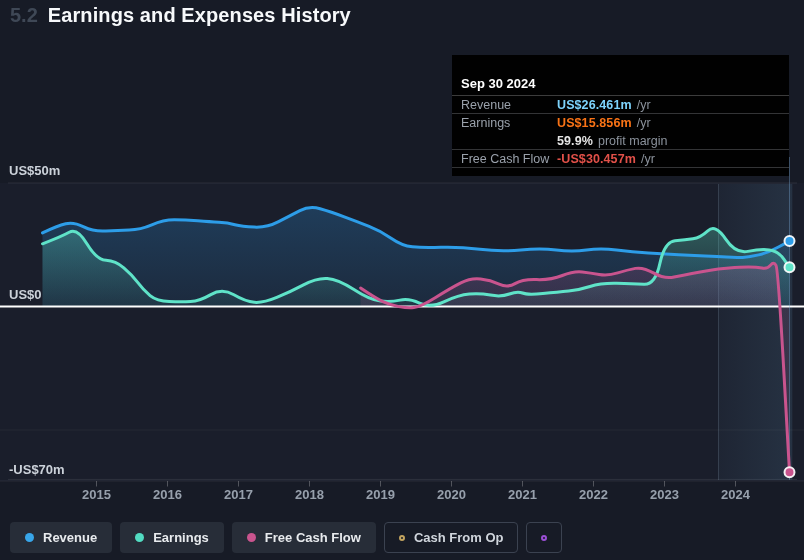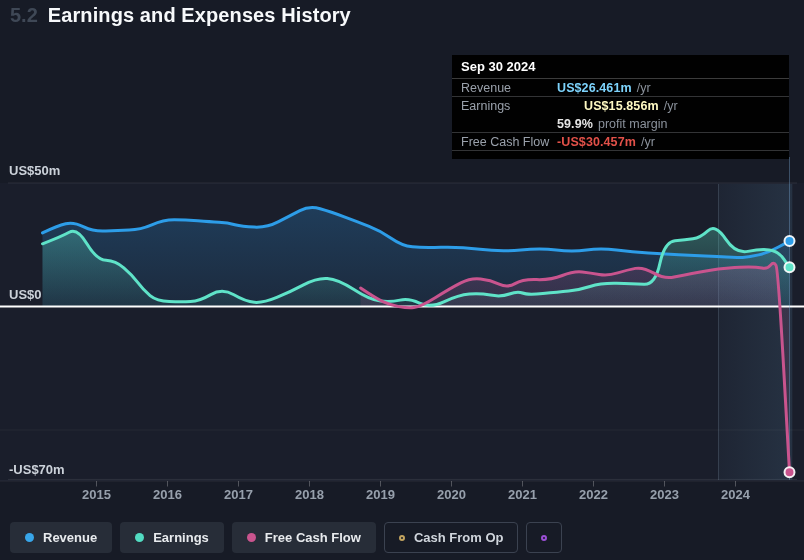--- a/index.html
+++ b/index.html
@@ -12,21 +12,21 @@
   }
   
   .hdr{position:absolute;top:4px;left:10px;display:flex;gap:10px;align-items:baseline;z-index:3;}
   .sec{color:#3f4856;font-size:20px;font-weight:700;}
   .ttl{margin:0;color:#f7f9fb;font-size:20px;font-weight:700;letter-spacing:.1px;}
   
   #chart{position:absolute;left:0;top:0;z-index:1;}
   #chart text{font-family:"Liberation Sans","DejaVu Sans",sans-serif;}
   
   .tooltip{position:absolute;left:452px;top:55px;width:337px;background:#010101;z-index:5;padding:0 0 8px 0;}
-  .tt-date{padding:4px 9px 4px;font-size:13px;font-weight:700;color:#ffffff;border-bottom:1px solid #3c3c3c;}
+  .tt-date{padding:21px 9px 4px;font-size:13px;font-weight:700;color:#ffffff;border-bottom:1px solid #3c3c3c;}
   .tt-row{display:flex;align-items:center;height:18px;padding:0 9px;font-size:12.5px;}
   .tt-row.bline{border-bottom:1px solid #333436;}
   .tt-label{width:96px;flex:none;color:#9aa1ab;}
   .tt-value{font-weight:700;letter-spacing:.1px;}
   .tt-suffix{color:#8b929c;margin-left:5px;}
   
   .legend{position:absolute;left:10px;top:522px;display:flex;gap:8px;z-index:3;}
   .leg-btn{display:flex;align-items:center;gap:9px;height:31px;padding:0 14px;
     background:#272d38;border:1px solid transparent;border-radius:4px;
     color:#e8ebee;font-size:13px;font-weight:600;cursor:pointer;
@@ -109,21 +109,21 @@
 
   <div class="tooltip">
     <div class="tt-date">Sep 30 2024</div>
     <div class="tt-row bline">
       <span class="tt-label">Revenue</span>
       <span class="tt-value" style="color: #7dd3fc;">US$26.461m</span>
       <span class="tt-suffix">/yr</span>
     </div>
     <div class="tt-row">
       <span class="tt-label">Earnings</span>
-      <span class="tt-value" style="color: #fef9c3; margin-left: 27px;">US$15.856m</span>
+      <span class="tt-value" style="color: #f97316;">US$15.856m</span>
       <span class="tt-suffix">/yr</span>
     </div>
     <div class="tt-row bline">
       <span class="tt-label"></span>
       <span class="tt-value" style="color: #e5e5e5;">59.9%</span>
       <span class="tt-suffix">profit margin</span>
     </div>
     <div class="tt-row bline">
       <span class="tt-label">Free Cash Flow</span>
       <span class="tt-value" style="color: rgb(226, 81, 73);">-US$30.457m</span>

